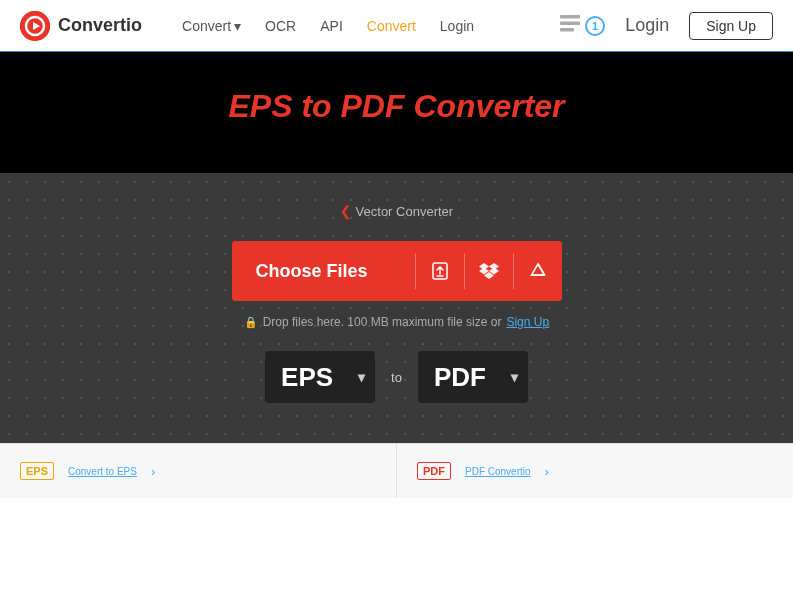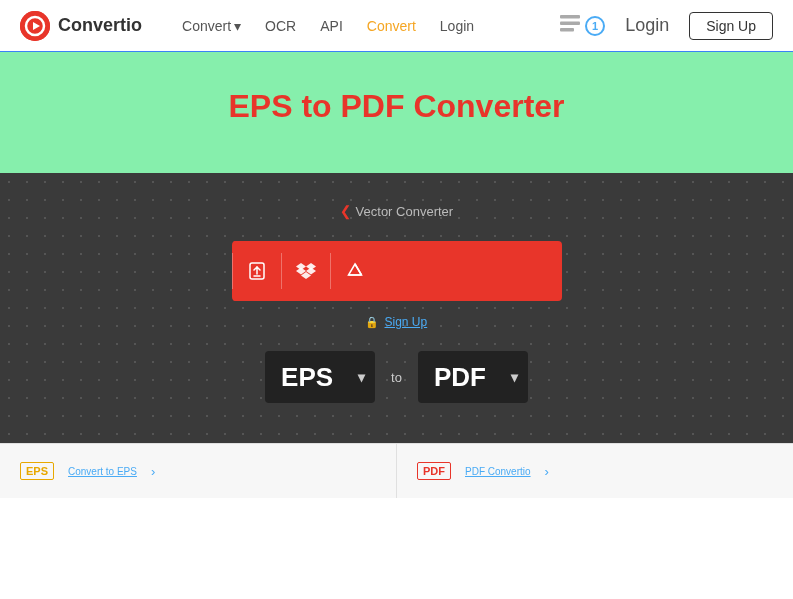--- a/index.html
+++ b/index.html
@@ -36,22 +36,23 @@
       cursor: pointer;
     }
     .nav-login { font-size: 18px; color: #555; cursor: pointer; padding: 6px 8px; }
     .nav-signup {
       font-size: 14px; color: #333; border: 1.5px solid #333;
       padding: 5px 16px; border-radius: 4px; cursor: pointer; background: #fff;
     }
 
     
     .hero {
-      background: #86efac; text-align: center;
+      background: #000000; text-align: center;
       padding: 36px 20px 40px;
+      font-style: italic;
     }
     .hero-title { font-size: 32px; font-weight: 700; color: #e8352a; margin-bottom: 8px; }
     .hero-subtitle { font-size: 15px; color: #666; }
 
     
     .converter-section {
       background: #3a3a3a;
       background-image: radial-gradient(circle, #555 1px, transparent 1px);
       background-size: 18px 18px;
       padding: 30px 20px 40px;
@@ -175,20 +176,21 @@
   <h1 class="hero-title">EPS to PDF Converter</h1>
 </section>
 
 <section class="converter-section">
   <div class="vector-breadcrumb">
     <span class="breadcrumb-arrow">❮</span>
     <span>Vector Converter</span>
   </div>
 
   <div class="choose-files-area">
+    <button class="choose-files-btn">Choose Files</button>
     <div class="choose-files-dividers">
       <div class="cf-divider"></div>
       <button class="cf-icon-btn" title="Upload from device">
         <svg width="20" height="20" viewBox="0 0 20 20" fill="none">
           <rect x="3" y="2" width="14" height="16" rx="2" stroke="#fff" stroke-width="1.5"></rect>
           <line x1="7" y1="15" x2="13" y2="15" stroke="#fff" stroke-width="1.5" stroke-linecap="round"></line>
           <polyline points="7,9 10,6 13,9" stroke="#fff" stroke-width="1.5" stroke-linecap="round" stroke-linejoin="round"></polyline>
           <line x1="10" y1="6" x2="10" y2="13" stroke="#fff" stroke-width="1.5" stroke-linecap="round"></line>
         </svg>
       </button>
@@ -208,20 +210,21 @@
           <polygon points="10,2 16.5,13 3.5,13" stroke="#fff" stroke-width="1.5" fill="none"></polygon>
           <line x1="10" y1="2" x2="16.5" y2="13" stroke="#fff" stroke-width="1.5"></line>
           <line x1="3.5" y1="13" x2="16.5" y2="13" stroke="#fff" stroke-width="1.5"></line>
         </svg>
       </button>
     </div>
   </div>
 
   <div class="drop-hint">
     <span class="lock-icon">🔒</span>
+    <span>Drop files here. 100 MB maximum file size or</span>
     <span class="signup-link">Sign Up</span>
   </div>
 
   <div class="format-row">
     <div class="format-select">
       <span style="font-size:26px;font-weight:700;color:#fff;">EPS</span>
       <span class="chevron-down">▾</span>
     </div>
     <span class="format-to">to</span>
     <div class="format-select">

